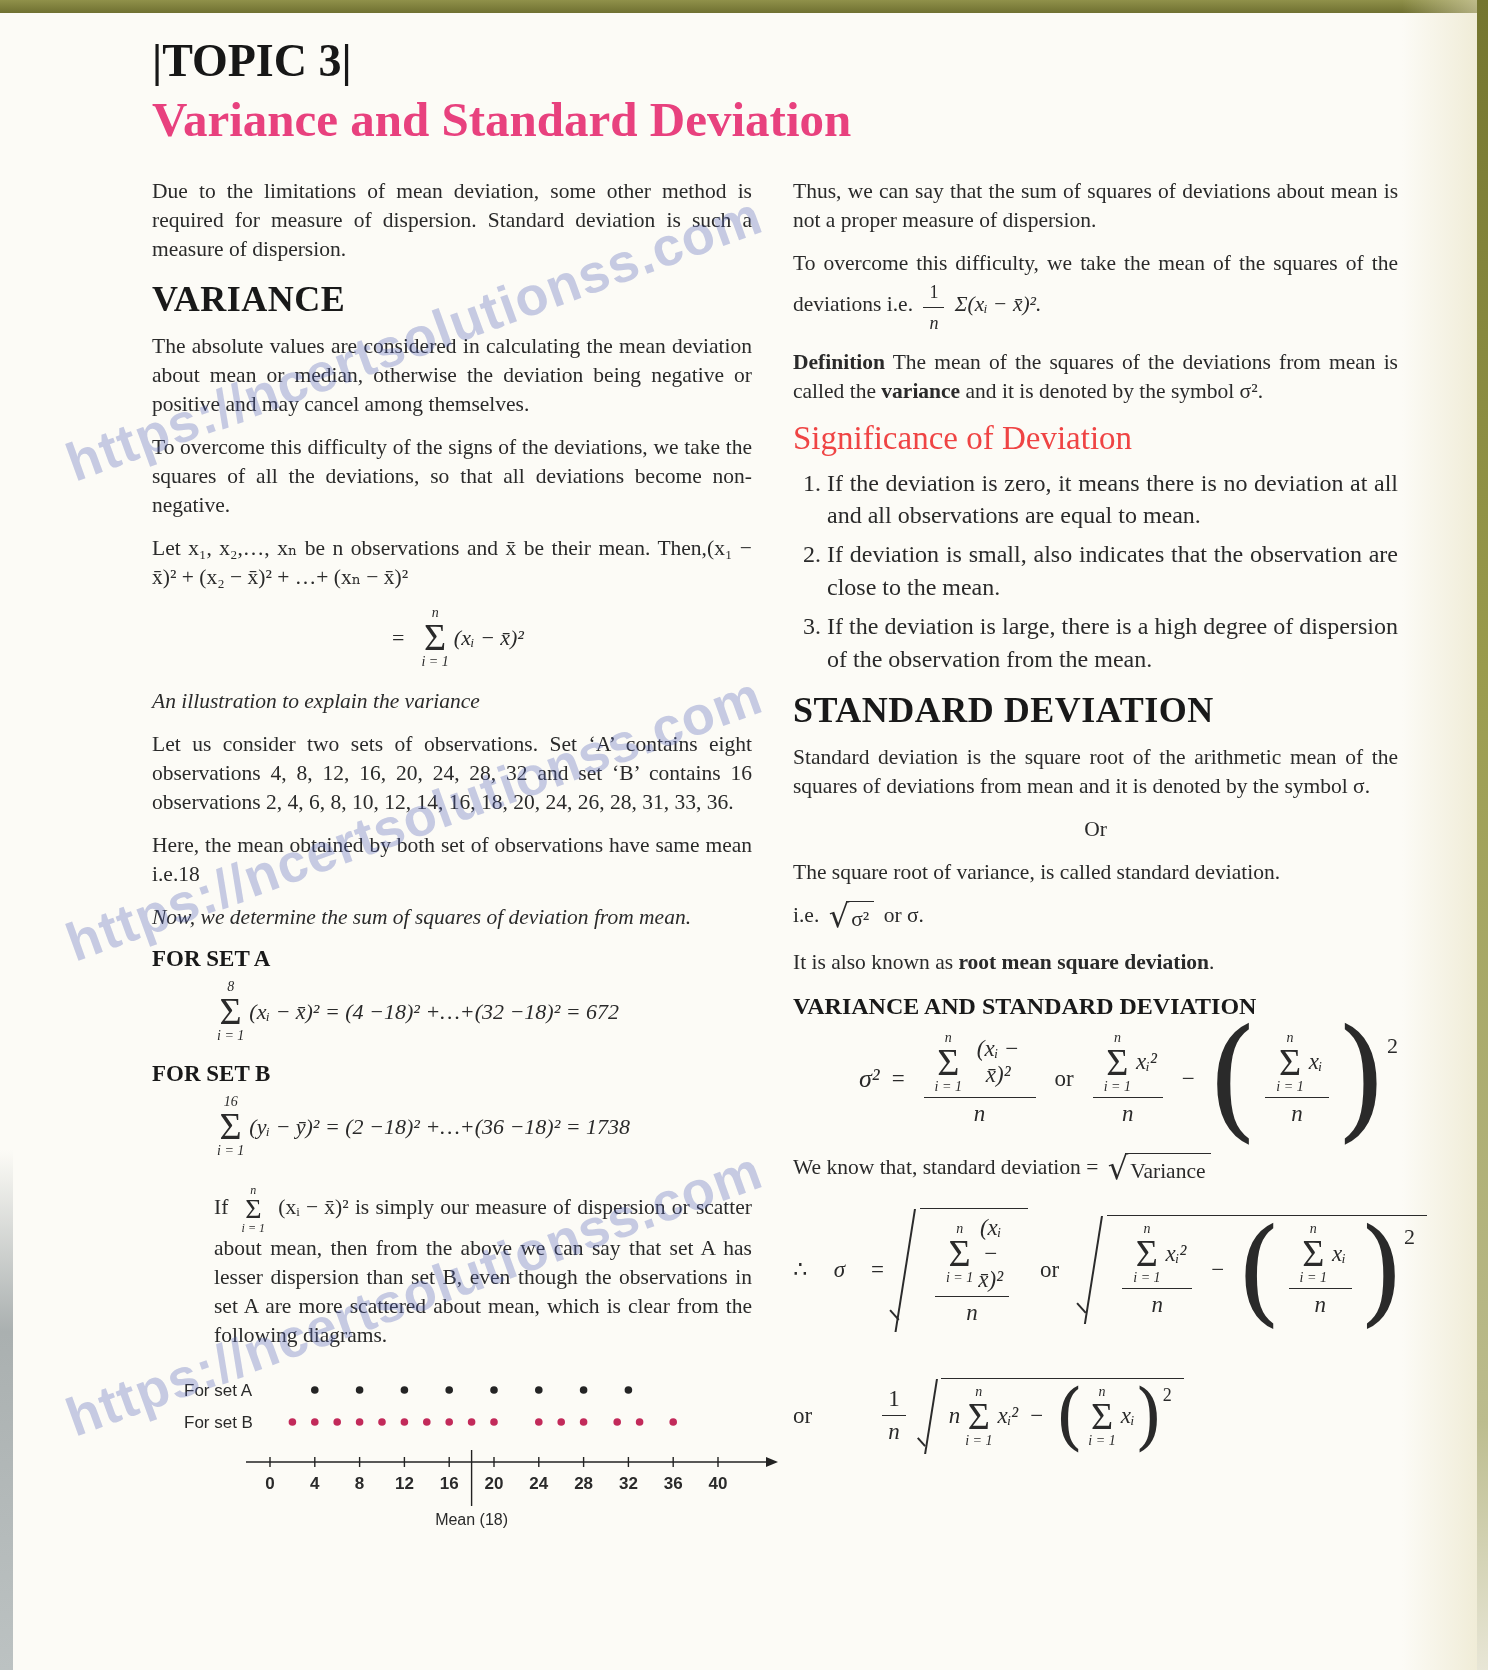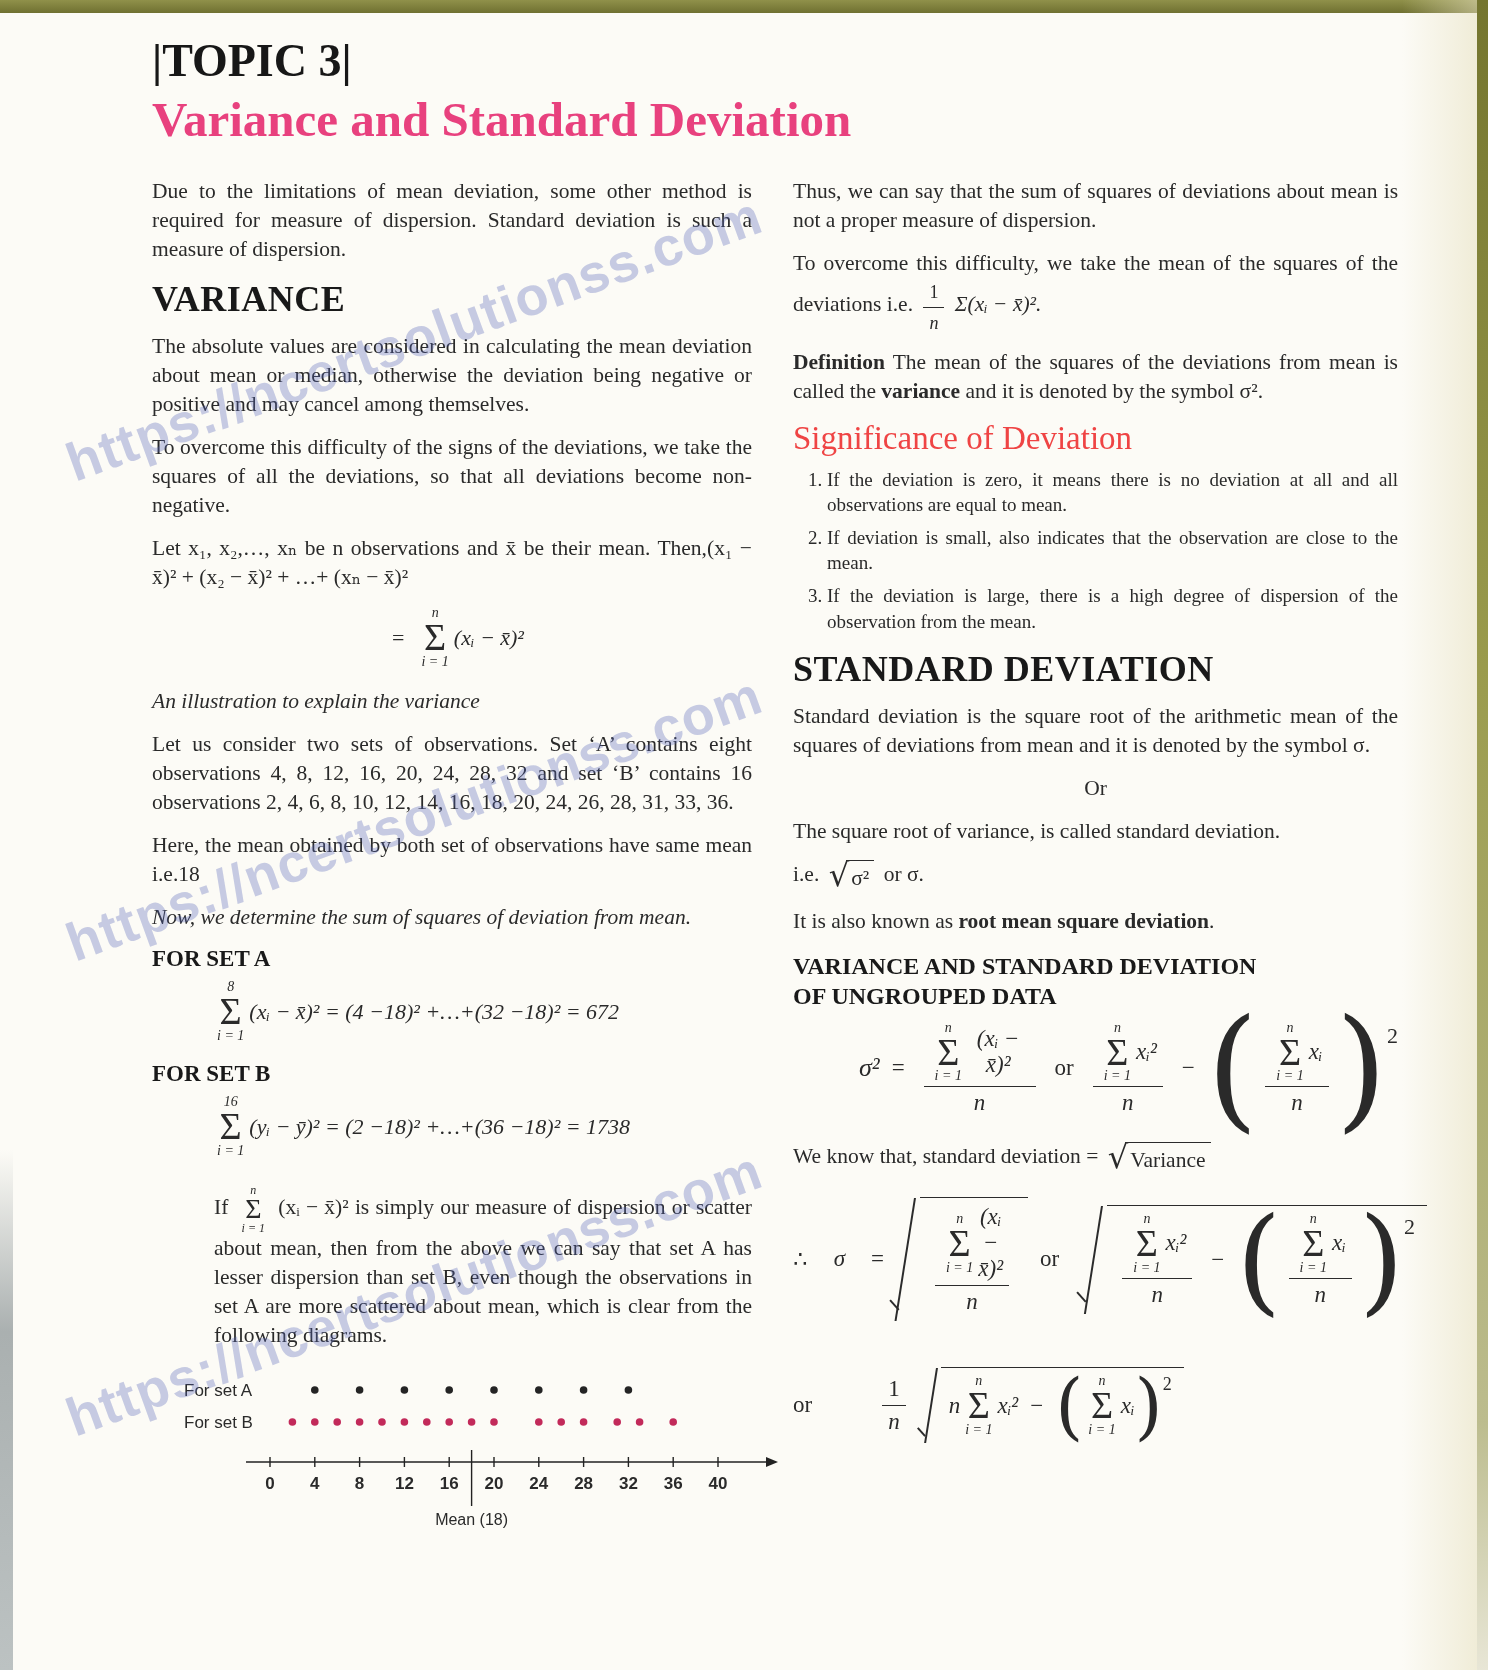--- a/index.html
+++ b/index.html
@@ -28,21 +28,21 @@
   .col-right{width:605px;}
   p{font-size:21.5px;line-height:1.35;margin:0 0 14px;text-align:justify;}
   .italic{font-style:italic;}
   .center{text-align:center;}
   .h-main{font-size:36px;font-weight:700;margin:12px 0 12px;letter-spacing:0.5px;color:#191919;}
   .h-pink{font-size:33px;font-weight:400;color:#ef4444;margin:8px 0 10px;}
   .h-sub{font-size:24px;font-weight:700;margin:14px 0 10px;line-height:1.25;color:#191919;}
   .h-sub .block{display:block;}
   .h-set{font-size:23px;font-weight:700;margin:10px 0 6px;color:#191919;}
   ol.sig-list{margin:0 0 14px;padding-left:34px;}
-  ol.sig-list li{font-size:19px;line-height:1.35;margin-bottom:7px;text-align:justify;}
+  ol.sig-list li{font-size:24px;line-height:1.35;margin-bottom:7px;text-align:justify;}
   
   .mi{font-style:italic;font-family:"Liberation Serif","DejaVu Serif","DejaVu Sans",serif;text-align:center;}
   .eq-row{display:flex;align-items:center;font-size:22px;margin:8px 0 18px;
           font-family:"Liberation Serif","DejaVu Serif","DejaVu Sans",serif;}
   .eq-center{justify-content:center;}
   .eq-indent{margin-left:60px;}
   .eq-big{font-size:23px;}
   .op{margin:0 12px;}
   .op-wide{margin:0 26px;}
   .bsum{display:inline-flex;flex-direction:column;align-items:center;line-height:1;margin:0 5px;vertical-align:middle;}
@@ -253,21 +253,20 @@
           <span>or σ.</span>
         </p>
 
         <p>
           <span>It is also known as</span>
           <b>root mean square deviation</b><span>.</span>
         </p>
 
         <h3 class="h-sub">
           <span class="block">VARIANCE AND STANDARD DEVIATION</span>
-          <span class="block">OF UNGROUPED DATA</span>
         </h3>
 
 
         <div class="eq-row eq-big" style="margin-left:66px;margin-bottom:26px;">
           <span class="mi big-lhs">σ²</span>
           <span class="op">=</span>
           <span class="frac">
             <span class="fn">
               <span class="bsum">
                 <span class="st">n</span>

